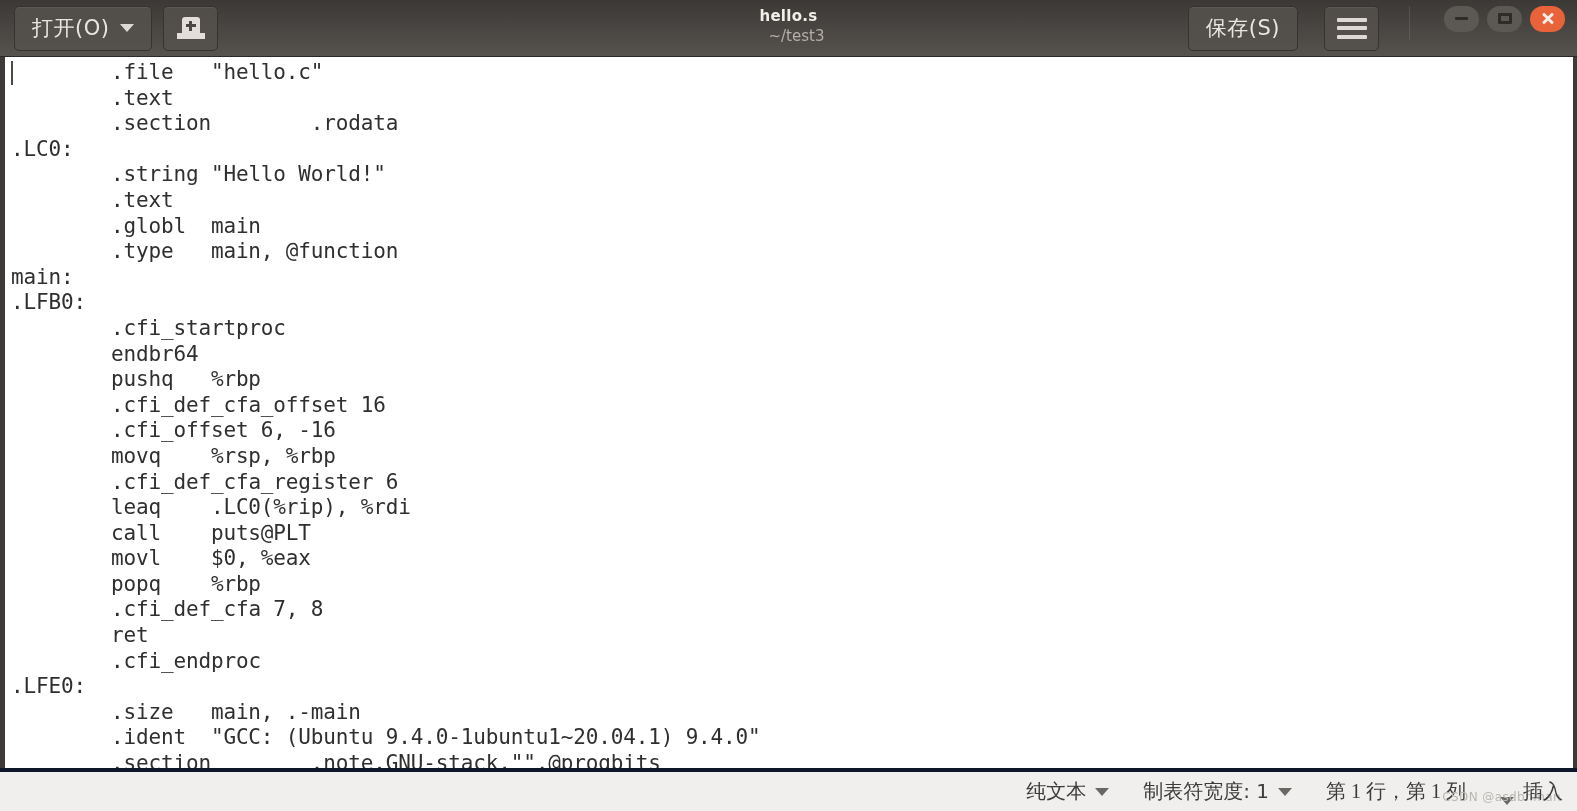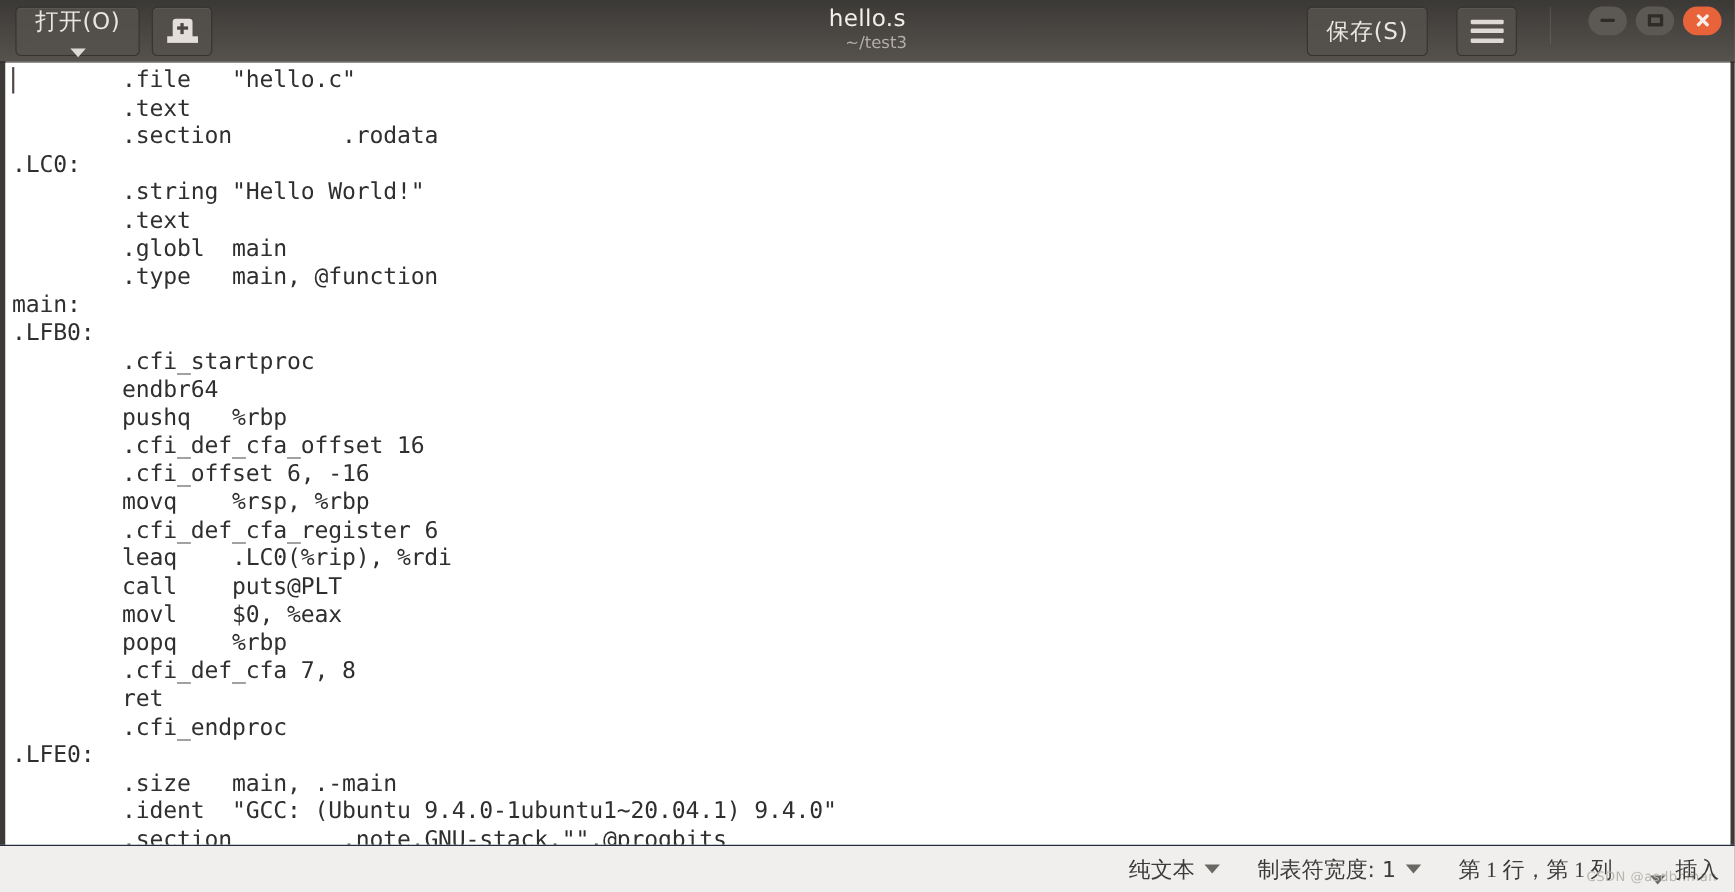--- a/index.html
+++ b/index.html
@@ -66,21 +66,20 @@
     border-radius: 5px;
     box-shadow: inset 0 1px 0 rgba(255,255,255,0.07);
     height: 45px;
     box-sizing: border-box;
     display: flex;
     align-items: center;
     justify-content: center;
     color: #e8e6e3;
     cursor: default;
     user-select: none;
-    flex-direction: column;
   }
   .tbtn-text {
     padding: 0 17px;
     font-size: 21px;
     letter-spacing: 0.5px;
     gap: 11px;
   }
   .tbtn-icon {
     width: 55px;
   }
@@ -122,22 +121,22 @@
     position: absolute;
     left: 0; right: 0; top: 0; bottom: 0;
     display: flex;
     flex-direction: column;
     align-items: center;
     justify-content: center;
     pointer-events: none;
     z-index: 1;
   }
   #doc-title {
-    font-size: 21px;
-    font-weight: normal;
+    font-size: 15px;
+    font-weight: bold;
     color: #f2efea;
     line-height: 1.05;
     letter-spacing: 0.3px;
   }
   #doc-subtitle {
     font-size: 15px;
     color: #b3aea6;
     line-height: 1.3;
     margin-top: 2px;
     margin-left: 16px;
@@ -197,21 +196,21 @@
     width: 2px;
     height: 24px;
     background: #4d4a46;
   }
 
   
   #statusbar {
     flex: 0 0 43px;
     height: 43px;
     background: #f0efed;
-    border-top: 1px solid #0f172a;
+    border-top: 4px solid #0f172a;
     display: flex;
     align-items: center;
     justify-content: flex-end;
     box-sizing: border-box;
     padding-right: 14px;
     gap: 34px;
     margin-left: -5px;
     margin-right: -4px;
     position: relative;
   }

